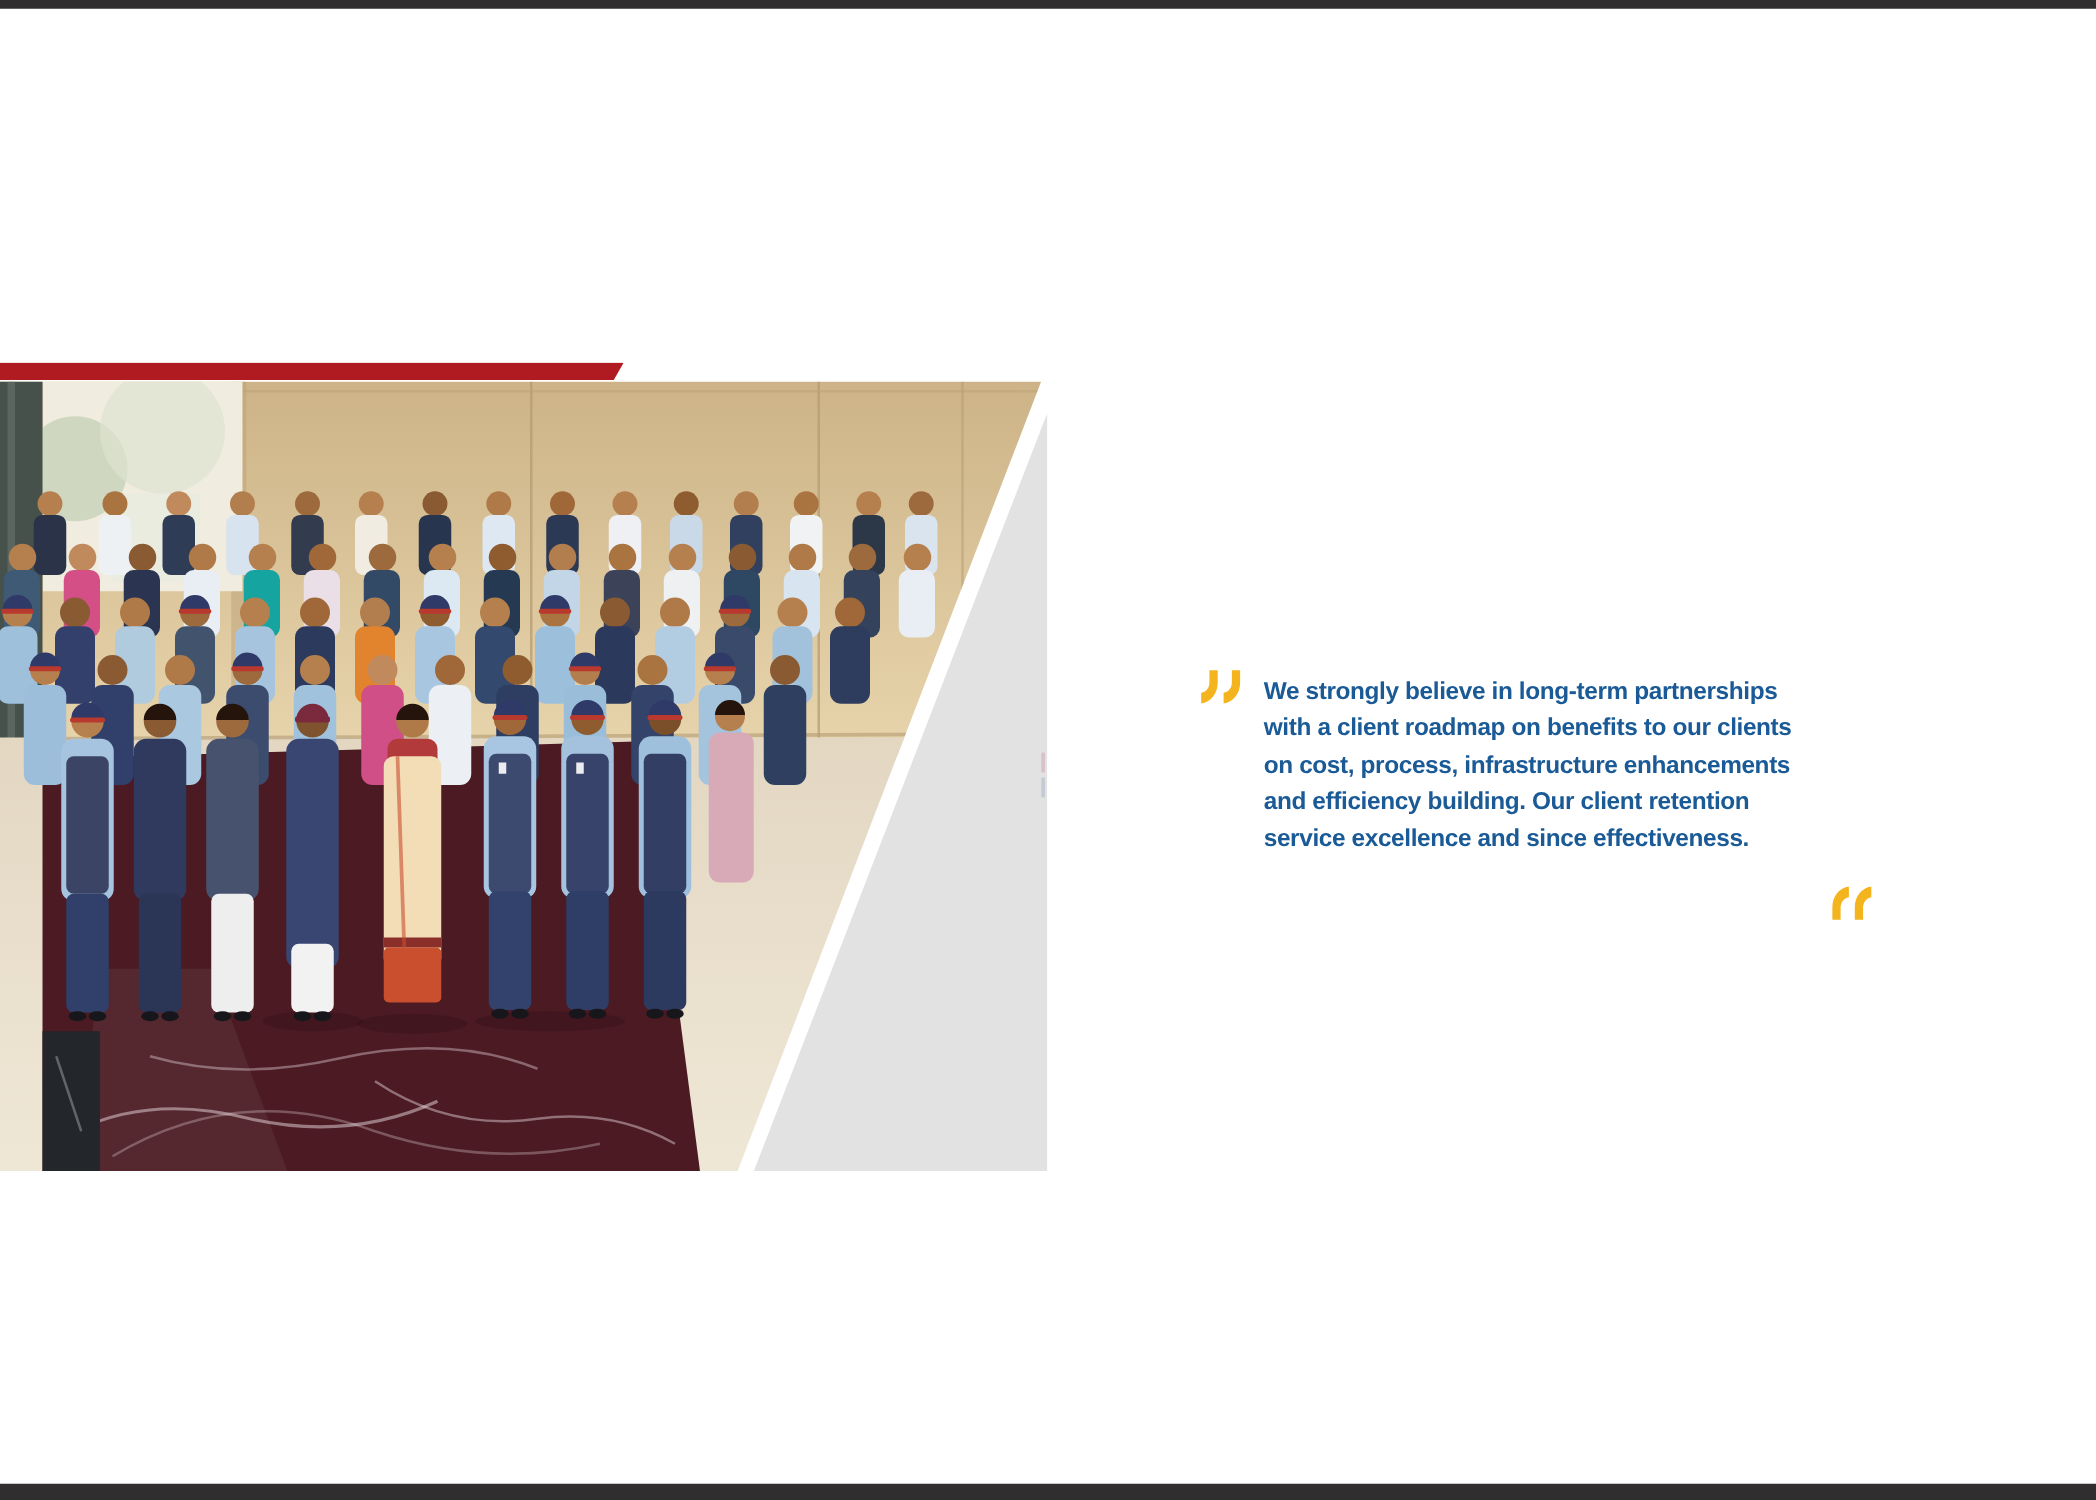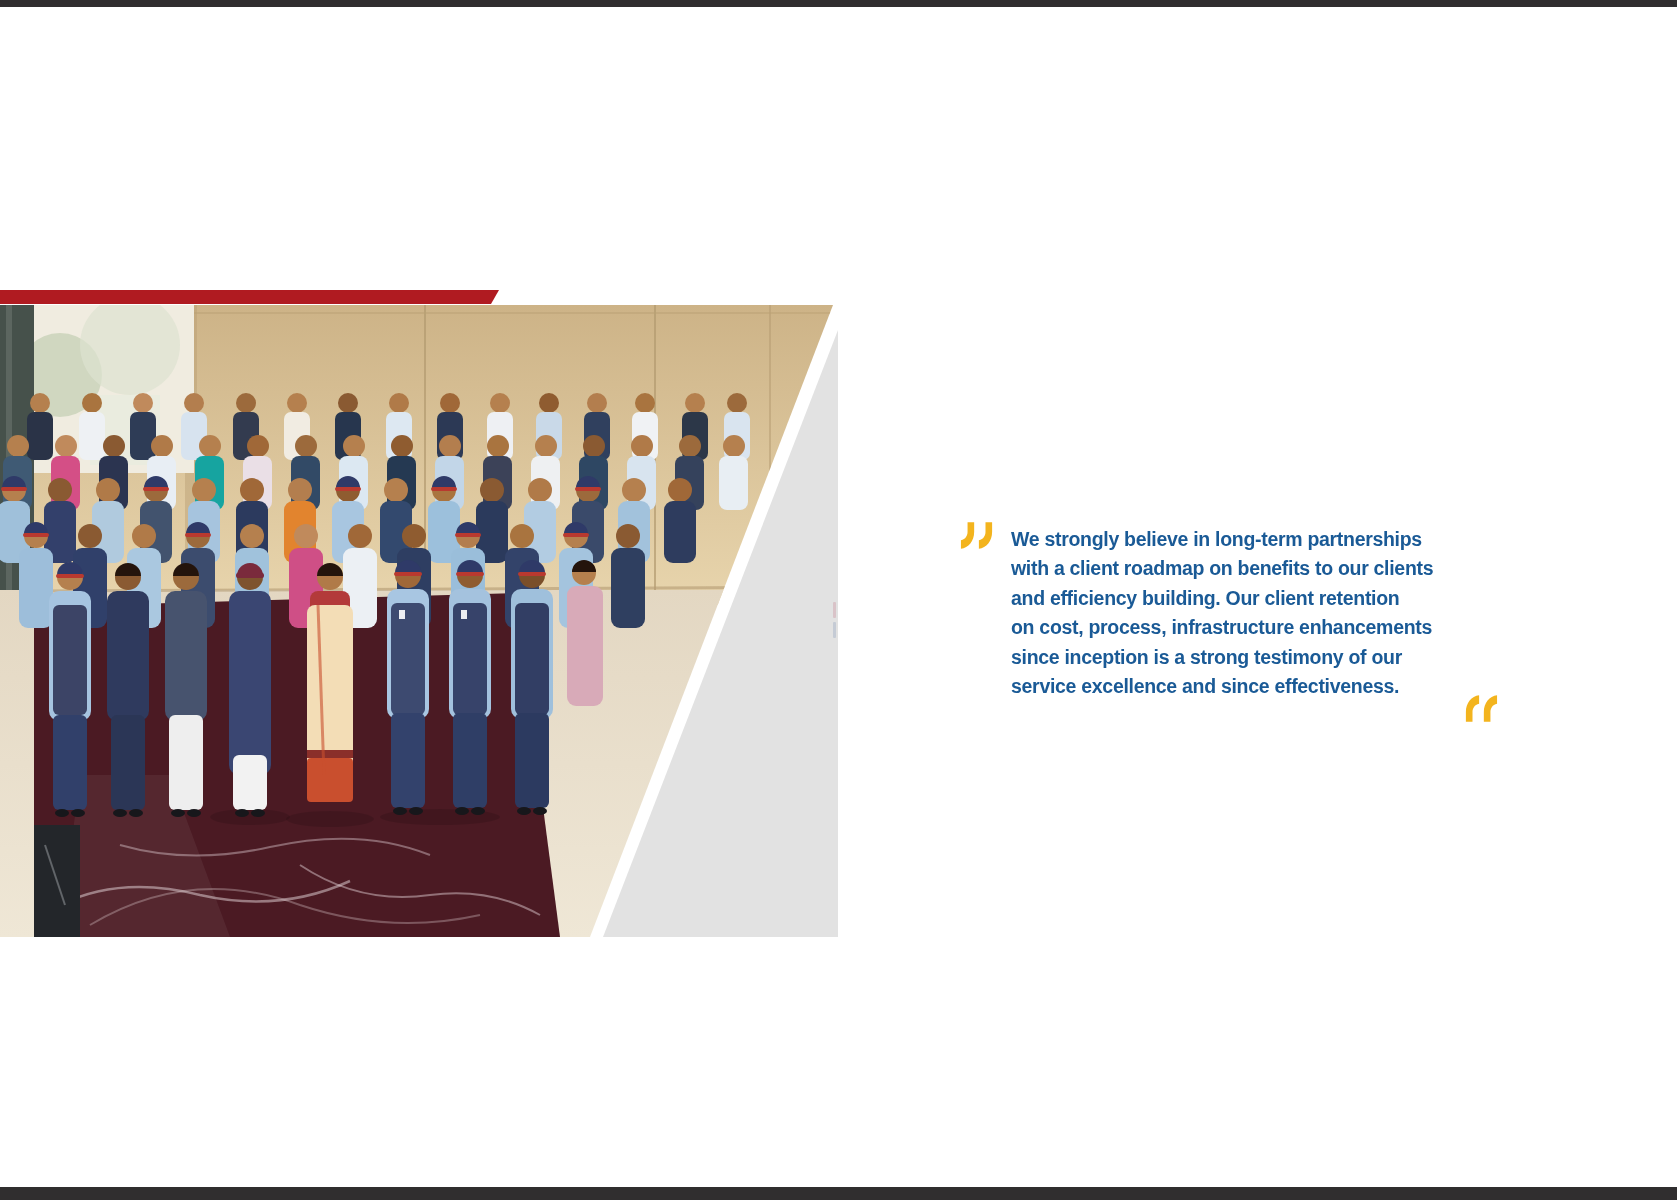--- a/index.html
+++ b/index.html
@@ -18,21 +18,21 @@
   
   #photo-block{left:0;top:305px;width:838px;height:632px;}
   #photo-clip{position:absolute;left:0;top:0;width:838px;height:632px;
     clip-path:polygon(0 0,833px 0,590px 100%,0 100%);overflow:hidden;}
   #photo-backdrop{position:absolute;left:0;top:0;width:838px;height:632px;
     background:#E2E2E2;
     clip-path:polygon(838px 25px,838px 632px,603px 632px);}
   .tick{position:absolute;width:3px;border-radius:1px;opacity:.35;}
 
   
-  #quote-region{left:944px;top:490px;width:560px;height:240px;}
+  #quote-region{left:944px;top:504px;width:560px;height:240px;}
   #quote-lines{position:absolute;left:67px;top:35px;width:460px;
     font-size:19.5px;line-height:29.4px;font-weight:700;letter-spacing:-0.3px;
     color:#1A5A96;white-space:nowrap;}
   .qmark{position:absolute;width:34px;height:27px;}
   #open-quote{left:16px;top:32px;}
   #close-quote{left:520px;top:205px;}
 </style>
 </head>
 <body>
 
@@ -445,23 +445,22 @@
 <div class="abs" id="quote-region">
   <svg class="qmark" id="open-quote" viewBox="0 0 36 28">
     <g fill="#F3B41E">
       <path d="M15,0 L15,10 C15,20 9,27 1,28 L1,19 C6,18 8,14 8,10 L8,0 Z"></path>
       <path d="M34,0 L34,10 C34,20 28,27 20,28 L20,19 C25,18 27,14 27,10 L27,0 Z"></path>
     </g>
   </svg>
   <div id="quote-lines">
     <div>We strongly believe in long-term partnerships</div>
     <div>with a client roadmap on benefits to our clients</div>
+    <div>on cost, process, infrastructure enhancements</div>
     <div>and efficiency building. Our client retention</div>
-    <div>on cost, process, infrastructure enhancements</div>
-    <div>since inception is a strong testimony of our</div>
     <div>service excellence and since effectiveness.</div>
   </div>
   <svg class="qmark" id="close-quote" viewBox="0 0 36 28">
     <g fill="#F3B41E" transform="rotate(180 18 14)">
       <path d="M15,0 L15,10 C15,20 9,27 1,28 L1,19 C6,18 8,14 8,10 L8,0 Z"></path>
       <path d="M34,0 L34,10 C34,20 28,27 20,28 L20,19 C25,18 27,14 27,10 L27,0 Z"></path>
     </g>
   </svg>
 </div>
 

